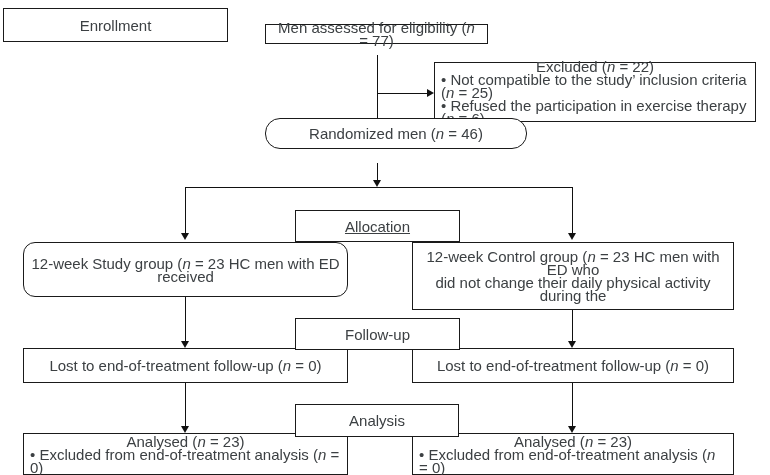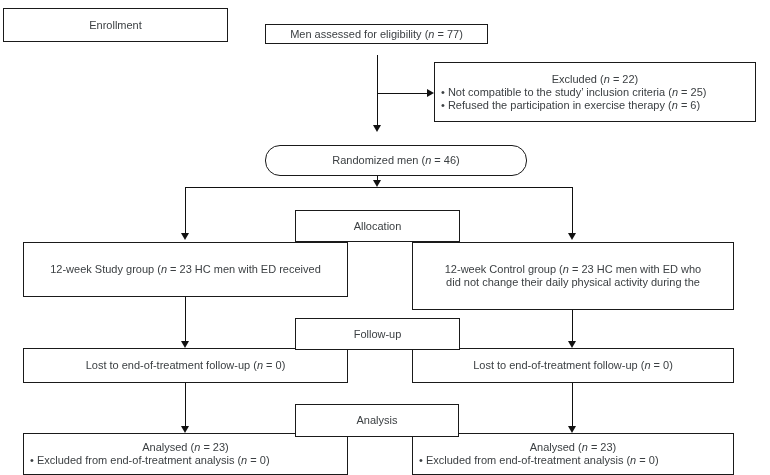--- a/index.html
+++ b/index.html
@@ -7,21 +7,21 @@
     padding: 0;
     background: #ffffff;
   }
   .canvas {
     position: relative;
     width: 770px;
     height: 475px;
     background: #ffffff;
     font-family: "Liberation Sans", "DejaVu Sans", sans-serif;
     color: #3c4043;
-    font-size: 11px;
+    font-size: 15px;
     line-height: 13px;
     overflow: hidden;
   }
   .box {
     position: absolute;
     box-sizing: border-box;
     border: 1px solid #1a1a1a;
     background: #ffffff;
     display: flex;
     flex-direction: column;
@@ -31,23 +31,23 @@
     z-index: 2;
   }
   .box .line { text-align: center; }
   .box .line.bullet { text-align: left; }
   .stage { z-index: 3; }
 
   
   .b-enrollment { left: 3px;   top: 8px;   width: 225px; height: 34px; }
   .b-assessed   { left: 265px; top: 24px;  width: 223px; height: 20px; }
   .b-excluded   { left: 434px; top: 62px;  width: 322px; height: 60px; }
-  .b-randomized { left: 265px; top: 145px; width: 262px; height: 31px; border-radius: 15px; }
-  .b-allocation { left: 295px; top: 210px; width: 165px; height: 32px; }
-  .b-study      { left: 23px;  top: 242px; width: 325px; height: 55px; }
+  .b-randomized { left: 265px; top: 118px; width: 262px; height: 31px; border-radius: 15px; }
+  .b-allocation { left: 295px; top: 210px; width: 165px; height: 32px; text-decoration: underline; }
+  .b-study      { left: 23px;  top: 242px; width: 325px; height: 55px; border-radius: 12px; }
   .b-control    { left: 412px; top: 242px; width: 322px; height: 68px; }
   .b-followup   { left: 295px; top: 318px; width: 165px; height: 32px; }
   .b-fu-left    { left: 23px;  top: 348px; width: 325px; height: 35px; }
   .b-fu-right   { left: 412px; top: 348px; width: 322px; height: 35px; }
   .b-analysis   { left: 295px; top: 404px; width: 164px; height: 33px; }
   .b-an-left    { left: 23px;  top: 433px; width: 325px; height: 42px; }
   .b-an-right   { left: 412px; top: 433px; width: 322px; height: 42px; }
 
   
   .cline {

